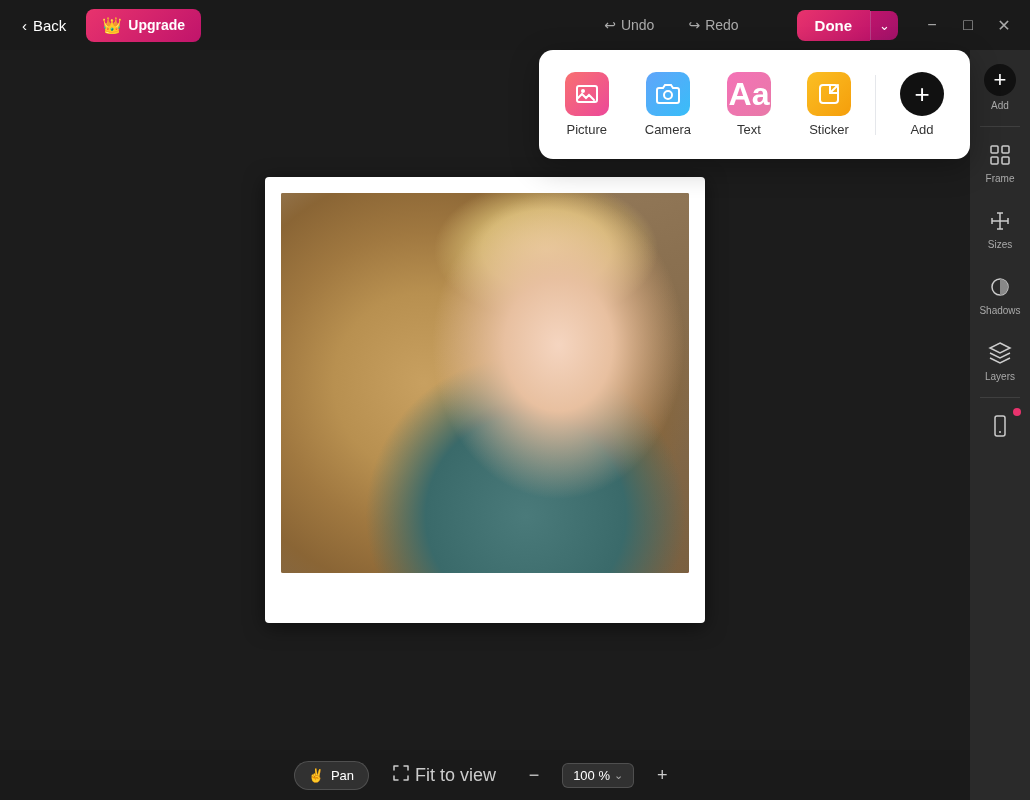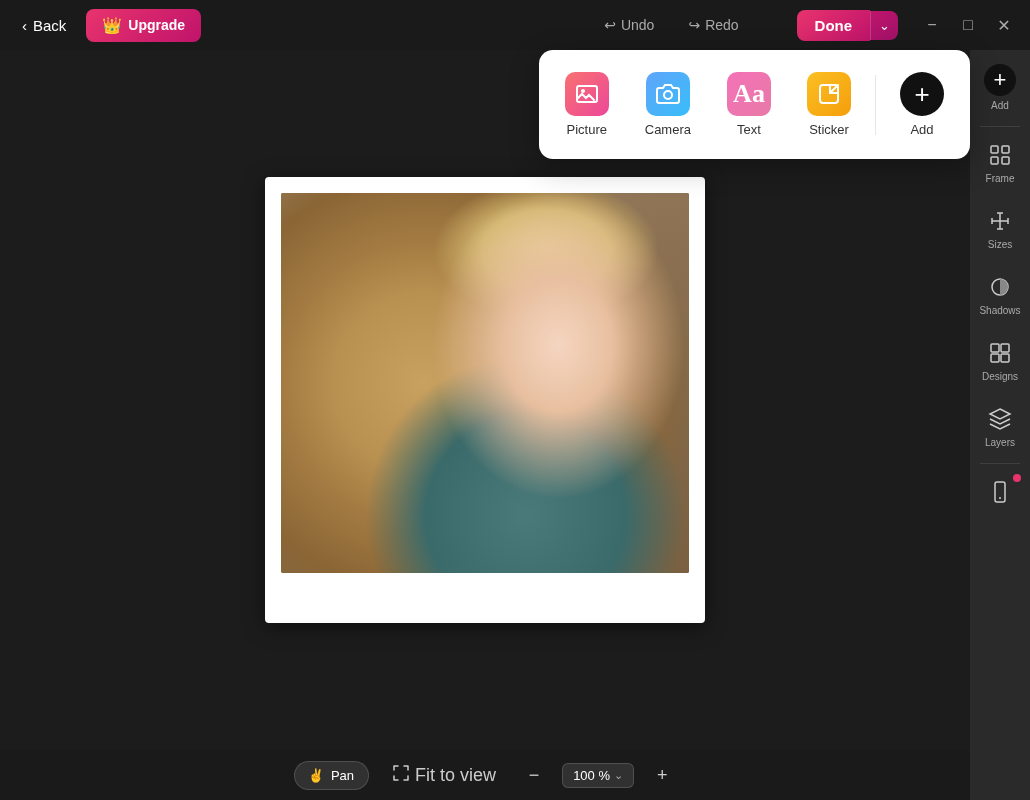--- a/index.html
+++ b/index.html
@@ -315,21 +315,21 @@
     <div class="popup-item-icon icon-camera">
       <svg width="24" height="24" viewBox="0 0 24 24" fill="white">
         <path d="M23 19a2 2 0 0 1-2 2H3a2 2 0 0 1-2-2V8a2 2 0 0 1 2-2h4l2-3h6l2 3h4a2 2 0 0 1 2 2z" fill="none" stroke="white" stroke-width="2"></path>
         <circle cx="12" cy="13" r="4" fill="none" stroke="white" stroke-width="2"></circle>
       </svg>
     </div>
     <span class="popup-item-label">Camera</span>
   </div>
   <div class="popup-item">
     <div class="popup-item-icon icon-text">
-      <span style="color:white;font-size:26px;font-weight:bold;font-family:Liberation Serif, serif;">Aa</span>
+      <span style="color:white;font-size:32px;font-weight:bold;font-family:Liberation Sans, sans-serif;">Aa</span>
     </div>
     <span class="popup-item-label">Text</span>
   </div>
   <div class="popup-item">
     <div class="popup-item-icon icon-sticker">
       <svg width="24" height="24" viewBox="0 0 24 24" fill="white">
         <rect x="3" y="3" width="18" height="18" rx="3" fill="none" stroke="white" stroke-width="2"></rect>
         <path d="M13 3v8h8" fill="none" stroke="white" stroke-width="2" stroke-linecap="round"></path>
         <path d="M13 11 L21 3" fill="none" stroke="white" stroke-width="2" stroke-linecap="round"></path>
       </svg>
@@ -391,31 +391,20 @@
     <div class="sidebar-icon">
       <svg class="icon-svg" viewBox="0 0 24 24" fill="none">
         <circle cx="12" cy="12" r="8" stroke="#ccc" stroke-width="1.5"></circle>
         <path d="M12 4 A8 8 0 0 1 12 20" fill="#888"></path>
       </svg>
     </div>
     <span class="sidebar-label">Shadows</span>
   </div>
 
 
-  <div class="sidebar-item">
-    <div class="sidebar-icon">
-      <svg class="icon-svg" viewBox="0 0 24 24" fill="none" stroke="#ccc" stroke-width="1.5">
-        <rect x="3" y="3" width="8" height="8" rx="1" stroke="#ccc"></rect>
-        <rect x="13" y="3" width="8" height="8" rx="1" stroke="#ccc"></rect>
-        <rect x="3" y="13" width="8" height="8" rx="1" stroke="#ccc"></rect>
-        <rect x="13" y="13" width="8" height="8" rx="1" stroke="#ccc"></rect>
-      </svg>
-    </div>
-    <span class="sidebar-label">Designs</span>
-  </div>
 
   <div class="sidebar-item">
     <div class="sidebar-icon">
       <svg class="icon-svg" viewBox="0 0 24 24" fill="none" stroke="#ccc" stroke-width="1.5">
         <path d="M12 2 L22 7 L12 12 L2 7 Z" stroke="#ccc"></path>
         <path d="M2 12 L12 17 L22 12" stroke="#ccc"></path>
         <path d="M2 17 L12 22 L22 17" stroke="#ccc"></path>
       </svg>
     </div>
     <span class="sidebar-label">Layers</span>

